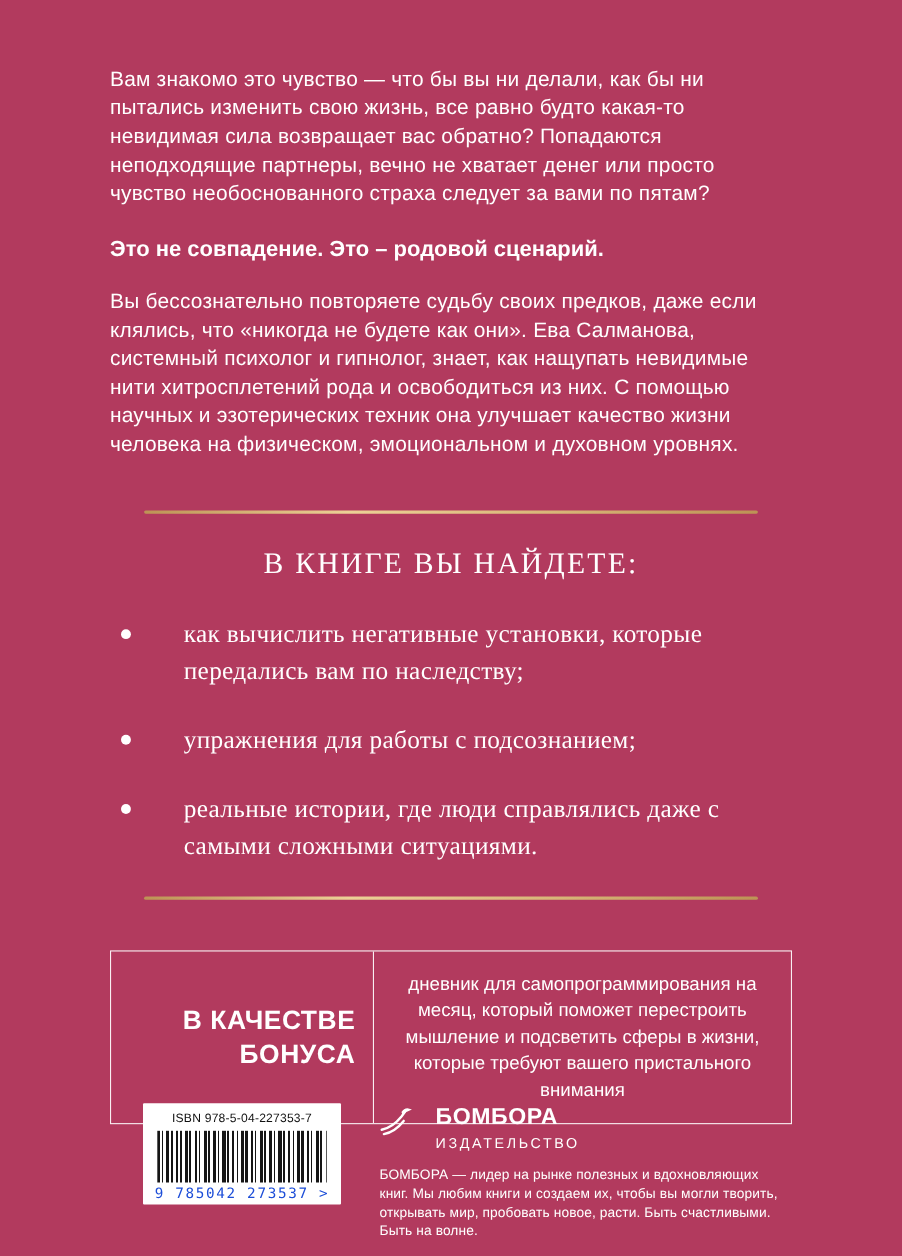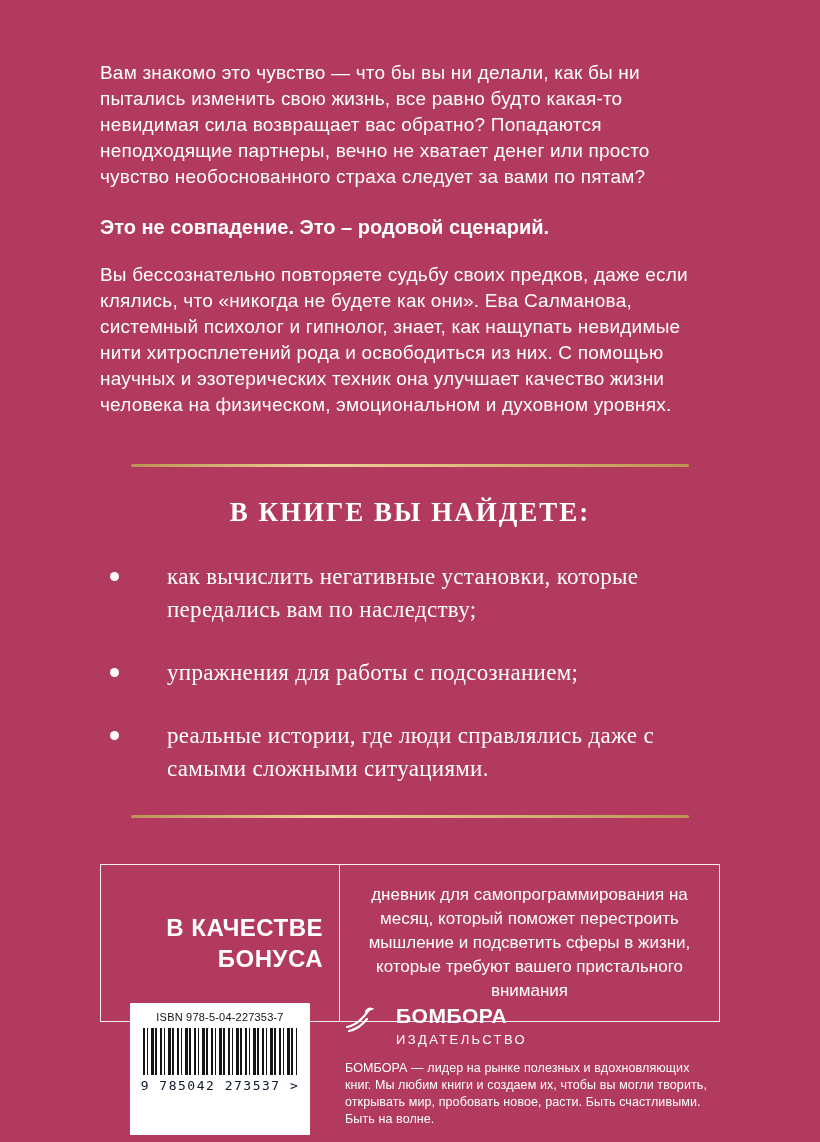--- a/index.html
+++ b/index.html
@@ -37,21 +37,21 @@
     margin: 46px auto 0;
     background: linear-gradient(90deg, #bd9355, #ecd096, #d8b678, #bd9355);
     border-radius: 2px;
   }
   .gold-line.second { margin-top: 6px; }
 
   .heading {
     margin: 30px 0 0;
     text-align: center;
     font-family: "Liberation Serif", serif;
-    font-weight: 700;
+    font-weight: 400;
     font-size: 27px;
     letter-spacing: 2px;
   }
 
   .bullets {
     list-style: none;
     margin: 32px 0 13px;
     padding: 0;
   }
   .bullet {
@@ -107,42 +107,42 @@
     line-height: 24px;
   }
 
   .footer { position: absolute; top: 1003px; left: 0; width: 100%; height: 139px; }
 
   .barcode-box {
     position: absolute;
     left: 130px;
     top: 0;
     width: 180px;
-    height: 132px;
+    height: 92px;
     background: #ffffff;
     color: #000000;
     text-align: center;
     padding-top: 8px;
     border-radius: 1px;
   }
   .isbn { font-size: 11px; color: #111111; letter-spacing: 0.2px; }
   .bars {
     width: 154px;
     height: 47px;
     margin: 5px auto 0;
     background: repeating-linear-gradient(90deg,
       #151515 0 2px, #ffffff 2px 4px,
       #151515 4px 5px, #ffffff 5px 8px,
       #151515 8px 11px, #ffffff 11px 12px,
       #151515 12px 14px, #ffffff 14px 17px);
   }
   .digits {
     font-size: 13px;
     letter-spacing: 1.5px;
-    color: #0f172a;
+    color: #1d4ed8;
     margin-top: 3px;
     font-family: "DejaVu Sans Mono", monospace;
     white-space: nowrap;
   }
 
   .publisher { position: absolute; left: 345px; top: 2px; width: 372px; }
   .logo-row { display: flex; gap: 21px; }
   .bird { display: inline-flex; }
   .logo-text { display: flex; flex-direction: column; }
   .logo-name { font-size: 21px; font-weight: bold; letter-spacing: 0.5px; line-height: 21px; }

